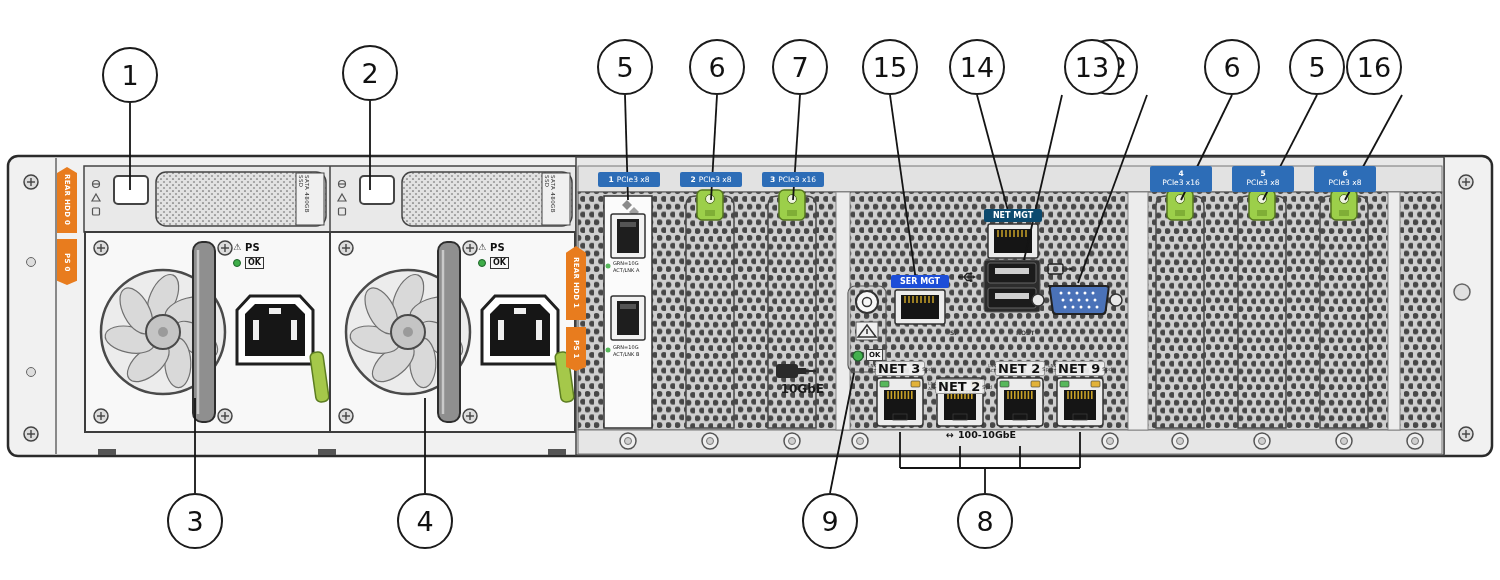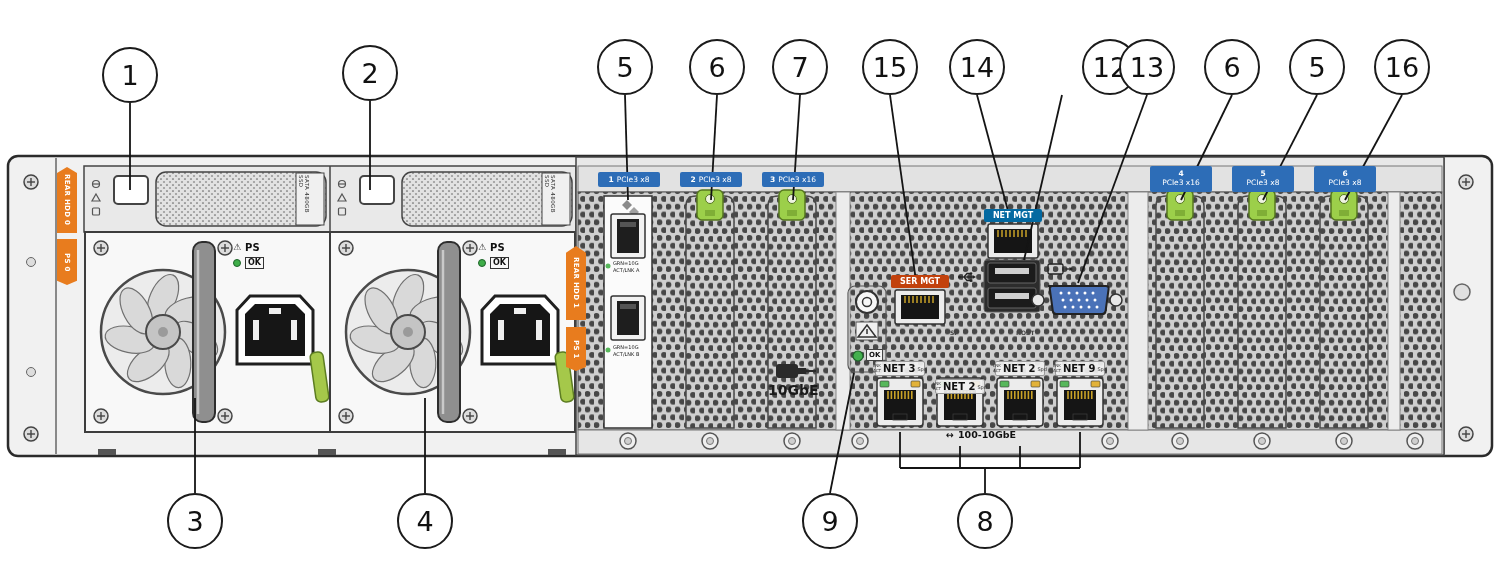--- a/index.html
+++ b/index.html
@@ -20,31 +20,31 @@
   .otag.up{clip-path:polygon(50% 0,100% 9%,100% 100%,0 100%,0 9%)}
   .otag.down{clip-path:polygon(0 0,100% 0,100% 91%,50% 100%,0 91%)}
   .psu-ind{position:absolute;z-index:2;width:80px}
   .psu-ind .row{display:flex;align-items:center;gap:4px;height:15px}
   .psu-ind .warn{font-size:9px;line-height:1;color:#222}
   .psu-ind .pslbl{font-weight:bold;font-size:10px;color:#111}
   .psu-ind .dot{width:8px;height:8px;border-radius:50%;background:#3fae49;border:1px solid #1e632a;display:inline-block}
   .psu-ind .okbox{font-size:8px;border:1.2px solid #333;padding:0 2px;line-height:10px;font-weight:bold;color:#111}
   .mgtlbl{position:absolute;color:#fff;font-size:8px;font-weight:bold;display:flex;align-items:center;
     justify-content:center;z-index:2;border-radius:2px;white-space:nowrap}
-  .sermgt{background:#c2410c}
-  .netmgt{background:#0369a1}
+  .sermgt{background:#1d4ed8}
+  .netmgt{background:#0c4a6e}
   .portlbl{position:absolute;width:50px;height:15px;display:flex;align-items:center;justify-content:center;
     gap:2px;z-index:2;background:rgba(242,242,242,.92);border-radius:2px;border:.5px solid #999}
   .portlbl .la{display:flex;flex-direction:column;font-size:4px;line-height:4.5px;color:#333}
   .portlbl .la i{font-style:normal}
-  .portlbl .pn{font-size:10px;font-weight:bold;color:#111;white-space:nowrap}
+  .portlbl .pn{font-size:13px;font-weight:bold;color:#111;white-space:nowrap}
   .portlbl .sp{font-size:5px;color:#333}
   .speed{position:absolute;z-index:2;font-size:9.5px;font-weight:bold;color:#111;display:flex;gap:4px;align-items:center}
   .cardlbl{position:absolute;z-index:2;font-size:5px;line-height:6.5px;color:#222;white-space:nowrap}
-  .badge10g{position:absolute;z-index:2;font-size:14px;font-weight:bold;color:#1a1a1a;width:56px;text-align:left}
+  .badge10g{position:absolute;z-index:2;font-size:12px;font-weight:bold;color:#1a1a1a;width:56px;text-align:right}
   .tiny{position:absolute;z-index:2;font-size:6px;color:#444;font-weight:bold}
   .okstat{position:absolute;z-index:2;font-size:7px;font-weight:bold;border:1px solid #444;background:#f5f5f5;
     padding:0 2px;line-height:10px;color:#111}
 </style>
 </head>
 <body>
 
 <div class="stage">
 
 <svg class="base" width="1500" height="580" viewBox="0 0 1500 580">
@@ -344,24 +344,24 @@
 <div class="callout" style="left:167px;top:493px">3</div>
 <div class="callout" style="left:397px;top:493px">4</div>
 <div class="callout" style="left:597px;top:39px">5</div>
 <div class="callout" style="left:689px;top:39px">6</div>
 <div class="callout" style="left:772px;top:39px">7</div>
 <div class="callout" style="left:957px;top:493px">8</div>
 <div class="callout" style="left:802px;top:493px">9</div>
 <div class="callout" style="left:862px;top:39px">15</div>
 <div class="callout" style="left:949px;top:39px">14</div>
 <div class="callout" style="left:1082px;top:39px">12</div>
-<div class="callout" style="left:1119px;top:39px">13</div>
+<div class="callout" style="left:1064px;top:39px">13</div>
 <div class="callout" style="left:1204px;top:39px">6</div>
 <div class="callout" style="left:1289px;top:39px">5</div>
-<div class="callout" style="left:1374px;top:39px">16</div>
+<div class="callout" style="left:1346px;top:39px">16</div>
 
 <div class="pill pill-1line" style="left:598px;top:172px">
   <span class="pnum">1</span>
   <span>PCIe3 x8</span>
 </div>
 <div class="pill pill-1line" style="left:680px;top:172px">
   <span class="pnum">2</span>
   <span>PCIe3 x8</span>
 </div>
 <div class="pill pill-1line" style="left:762px;top:172px">

